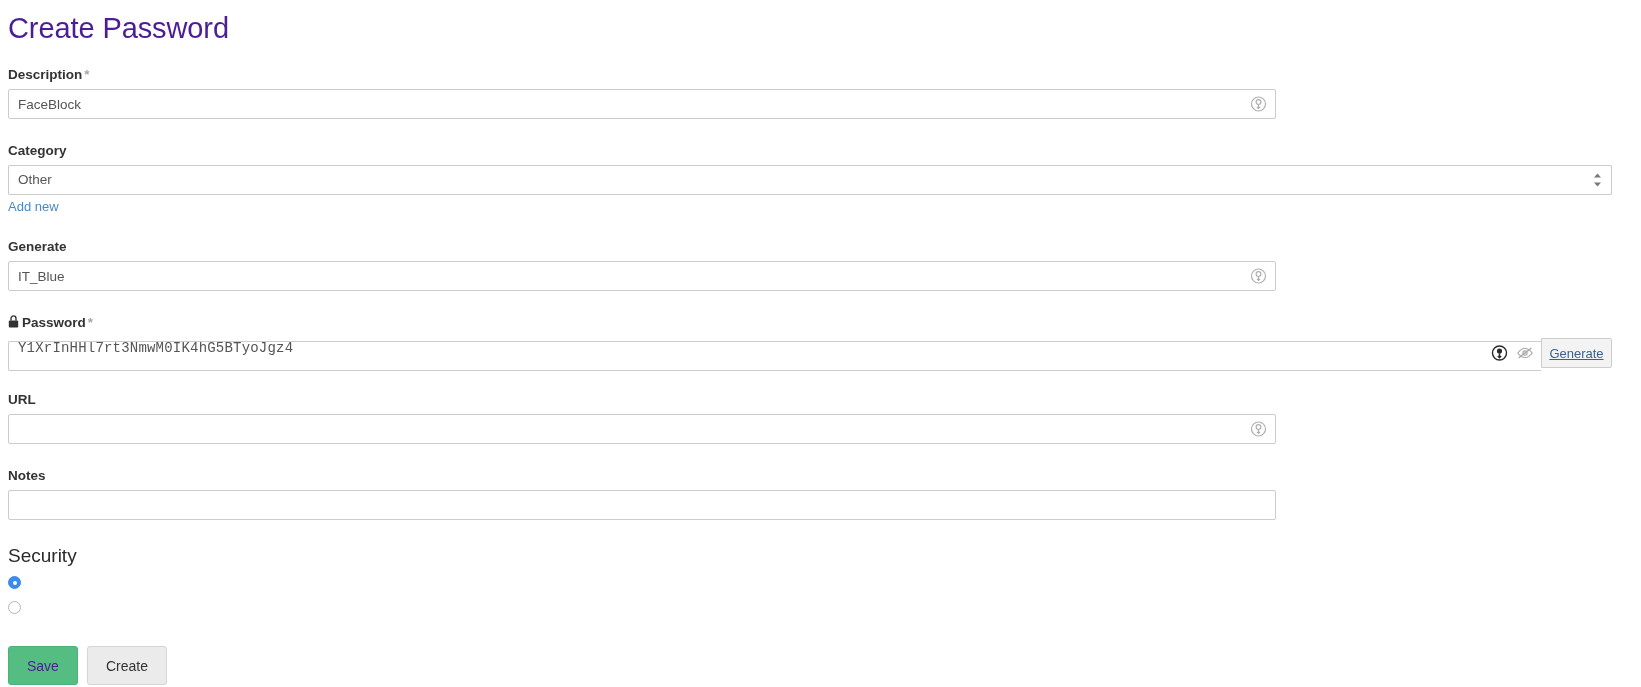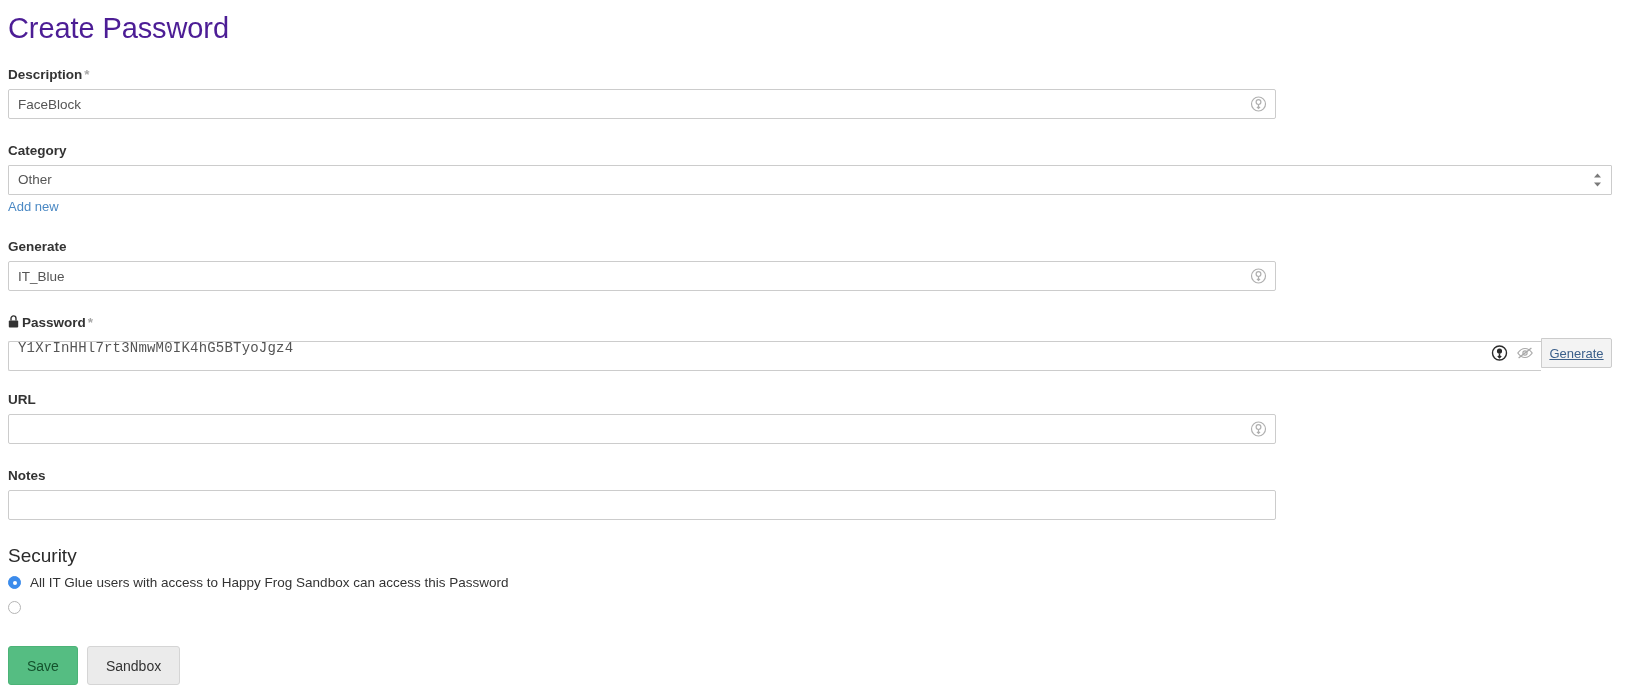--- a/index.html
+++ b/index.html
@@ -229,21 +229,21 @@
     font-family: "Liberation Sans", sans-serif;
     font-size: 14px;
     border-radius: 3px;
     cursor: pointer;
     height: 39px;
     padding: 0 18px;
     border: 1px solid transparent;
   }
   .btn-save {
     background: #55bd82;
-    color: #14532d;
+    color: #4c1d95;
     border-color: #4cb377;
     min-width: 65px;
   }
   .btn-cancel {
     background: #ebebeb;
     color: #333333;
     border-color: #d5d5d5;
     min-width: 80px;
   }
 </style>
@@ -352,26 +352,25 @@
     <div class="input-wrap">
       <input class="text-input" type="text" style="padding-right: 9px;" value="">
     </div>
   </div>
 
   <div>
     <h2 class="security-heading">Security</h2>
 
     <div class="radio-row">
       <span class="radio checked"></span>
-      <span class="radio-label">All IT Glue users with access to Happy Frog Sandbox can access this Password</span>
     </div>
 
     <div class="radio-row">
       <span class="radio"></span>
     </div>
   </div>
 
   <div class="button-row">
     <button class="btn btn-save">Save</button>
-    <button class="btn btn-cancel">Sandbox</button>
+    <button class="btn btn-cancel">Create</button>
   </div>
 
 </div>
 
 </body></html>

